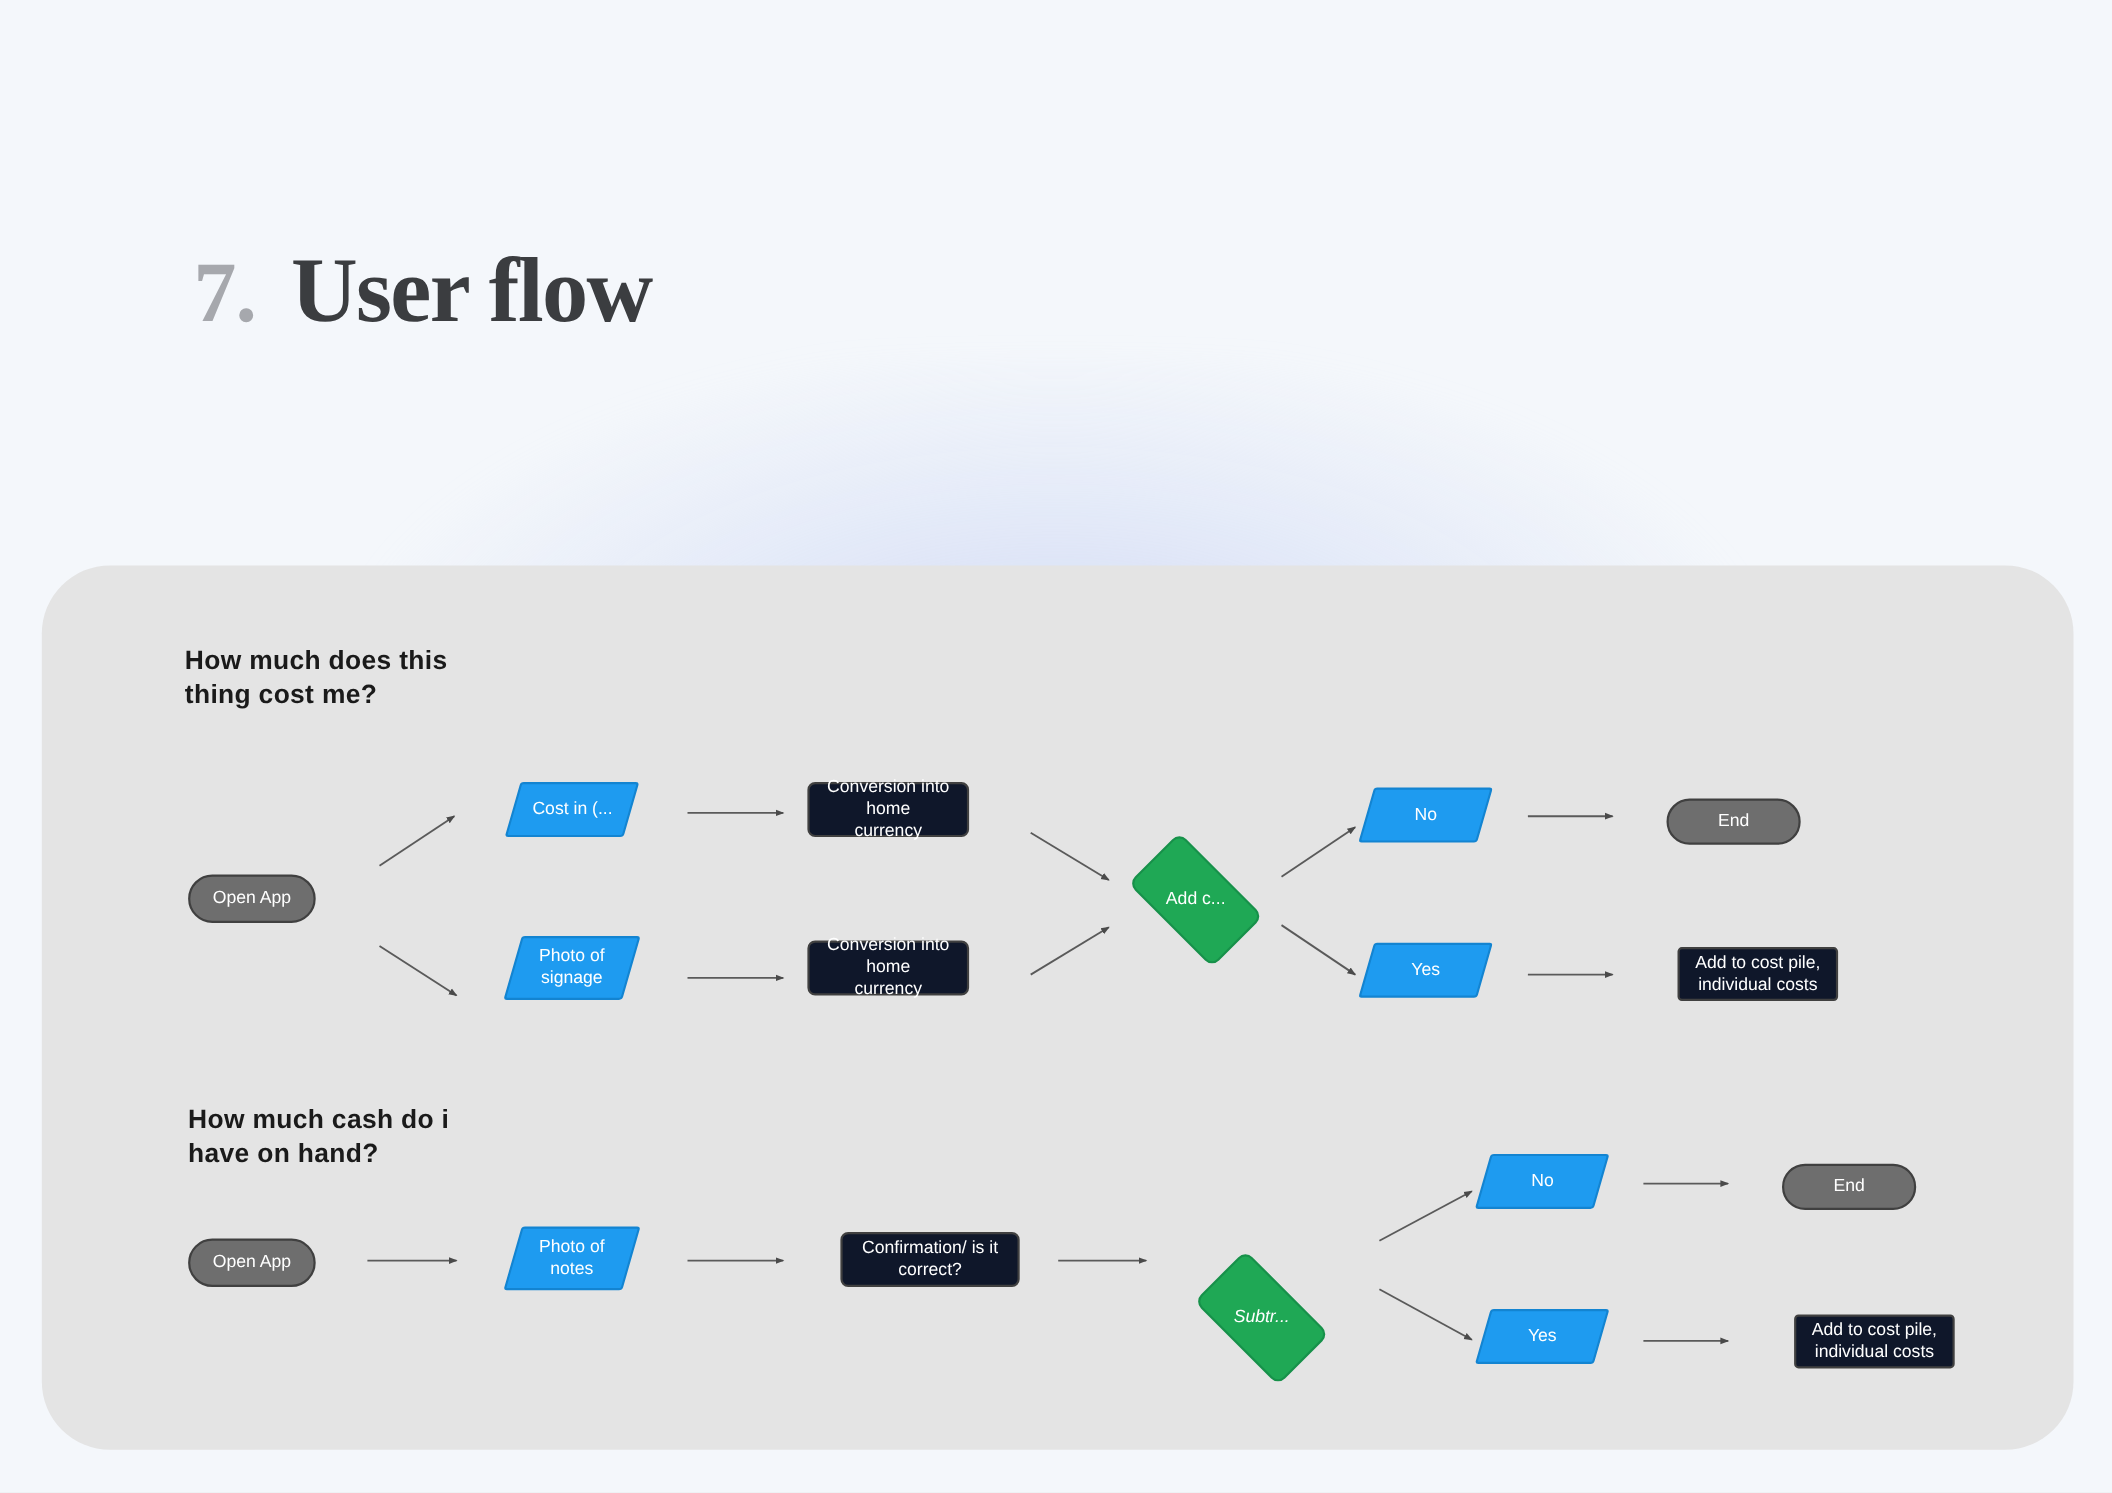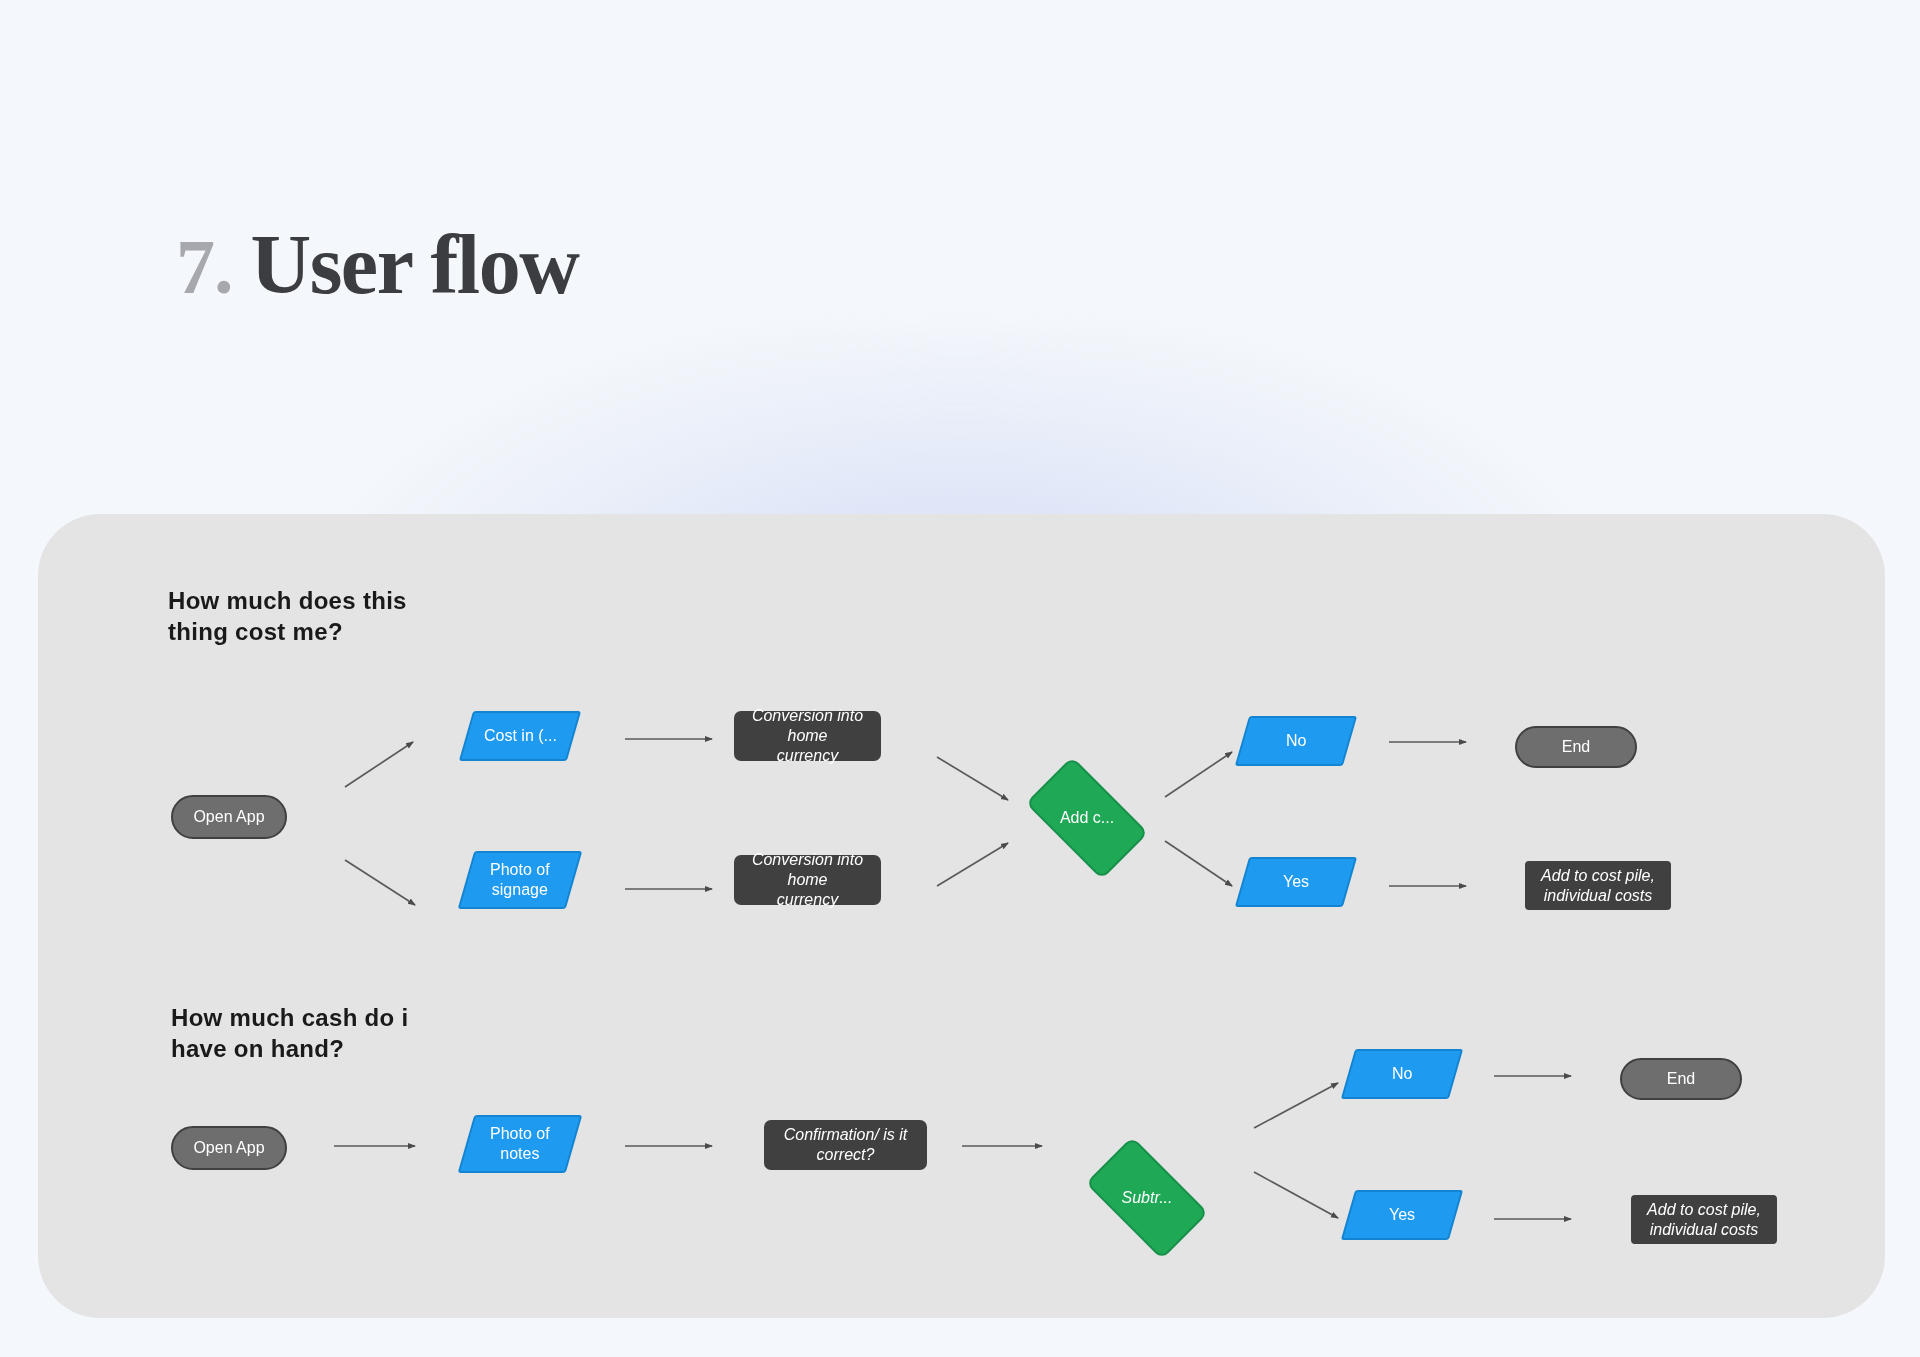--- a/index.html
+++ b/index.html
@@ -42,21 +42,21 @@
     font-weight: 700;
     font-size: 78px;
     color: #a6a8ad;
     letter-spacing: -1px;
   }
   .title-text {
     font-family: "Liberation Serif", serif;
     font-weight: 700;
     font-size: 84px;
     color: #3b3d40;
-    margin-left: 18px;
+    margin-left: 32px;
     letter-spacing: -1.5px;
   }
 
   
   .card {
     position: absolute;
     left: 38px;
     top: 514px;
     width: 1847px;
     height: 804px;
@@ -101,24 +101,23 @@
   }
   .node.io {                 
     background: #1e9bf0;
     border: 2px solid #1384d1;
     transform: skewX(-16deg);
     border-radius: 3px;
   }
   .node.io > span { transform: skewX(16deg); display:block; }
 
   .node.process {            
-    background: #404040;
-    border: 8px solid #404040;
+    background: #0f172a;
+    border: 2px solid #404040;
     border-radius: 7px;
-    font-style: italic;
   }
   .node.process.sharp { border-radius: 4px; }
 
   .node.decision {           
     background: transparent;
     border: none;
   }
   .node.decision .dia {
     position: absolute;
     inset: 0;

